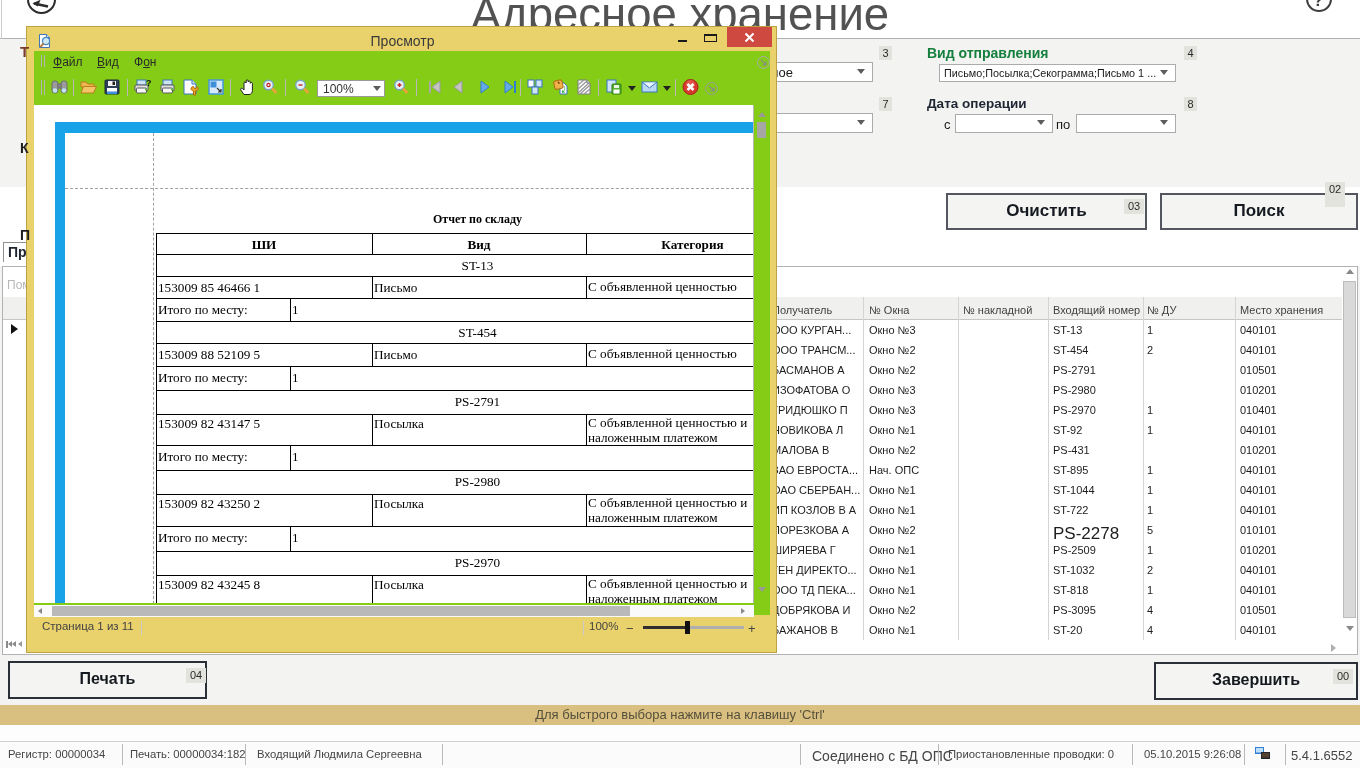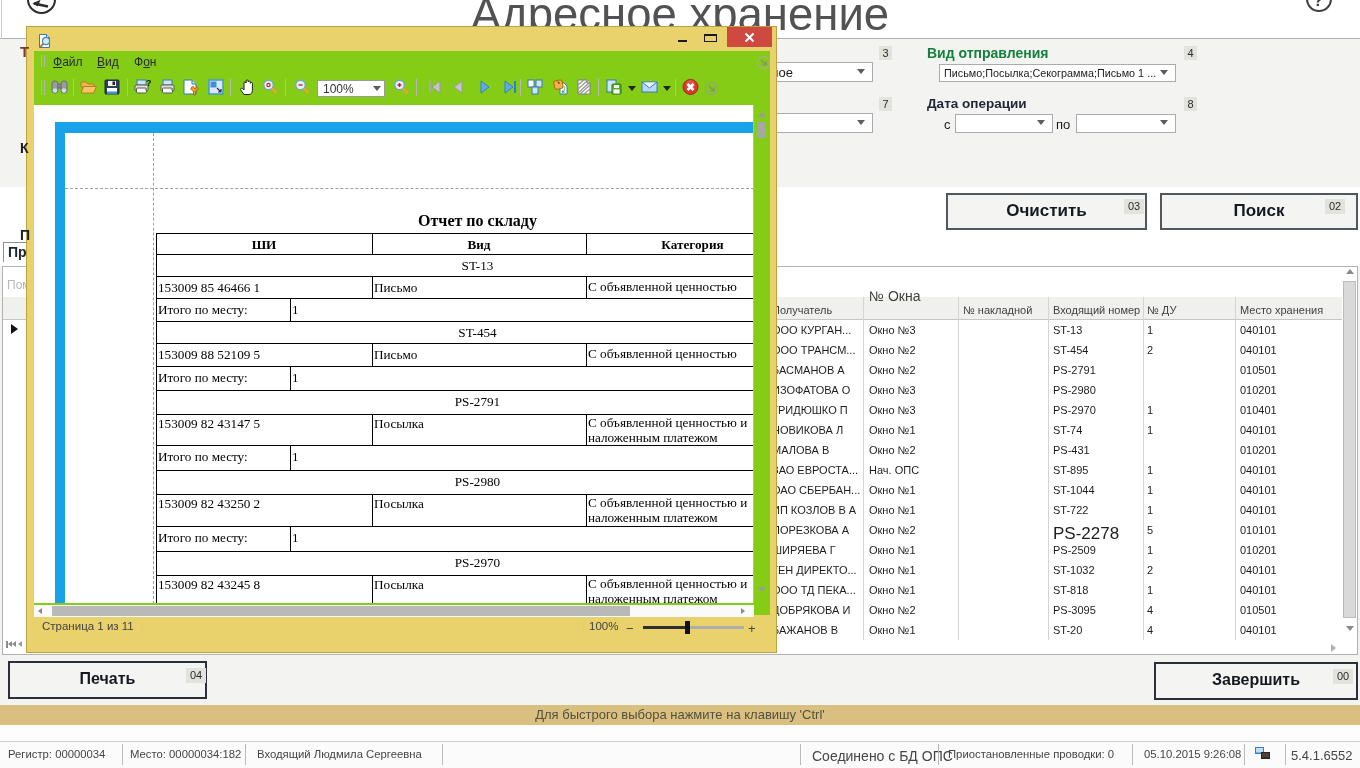--- a/index.html
+++ b/index.html
@@ -45,27 +45,27 @@
 <div class="dar" style="left:1037px;top:120px"></div>
 <div class="a" style="left:1056px;top:117px;font-size:13px;color:#1a1a1a">по</div>
 <div class="combo" style="left:1076px;top:114px;width:100px;height:19px"></div>
 <div class="dar" style="left:1160px;top:120px"></div>
 <div class="a" style="left:0;top:187px;width:1360px;height:79px;background:#fff"></div>
 <div class="a" style="left:946px;top:193px;width:201px;height:37px;background:#f4f4f2;border:2px solid #53565e"></div>
 <div class="a b" style="left:946px;top:193px;width:201px;height:37px;text-align:center;line-height:35px;font-size:17px;color:#14181f">Очистить</div>
 <div class="badge" style="left:1124px;top:199px;width:20px;height:15px;line-height:15px">03</div>
 <div class="a" style="left:1160px;top:193px;width:198px;height:37px;background:#f4f4f2;border:2px solid #53565e"></div>
 <div class="a b" style="left:1160px;top:193px;width:198px;height:37px;text-align:center;line-height:35px;font-size:17px;color:#14181f">Поиск</div>
-<div class="badge" style="left:1325px;top:199px;width:20px;height:15px;line-height:15px">02</div>
+<div class="badge" style="left:1325px;top:182px;width:20px;height:25px;line-height:15px">02</div>
 <div class="a b" style="left:3px;top:242px;width:28px;height:20px;background:#fff;border:1px solid #8f8f8f;border-bottom:none;font-size:14px;color:#1d2430;padding-left:4px;padding-top:1px">Про</div>
 <div class="a" style="left:2px;top:266px;width:1356px;height:389px;background:#fff;border:1px solid #b2b2b2"></div>
 <div class="a" style="left:7px;top:278px;font-size:12px;color:#b8b8b8">Пом</div>
 <div class="a" style="left:3px;top:297px;width:1339px;height:23px;background:#f0f0ee;border-bottom:1px solid #c6c6c6"></div>
 <div class="a" style="left:772px;top:304px;font-size:11px;color:#3f3f3f">Получатель</div>
-<div class="a" style="left:869px;top:288px;font-size:14px;color:#3f3f3f">№ Окна</div>
+<div class="a" style="left:869px;top:304px;font-size:11px;color:#3f3f3f">№ Окна</div>
 <div class="a" style="left:963px;top:304px;font-size:11px;color:#3f3f3f">№ накладной</div>
 <div class="a" style="left:1053px;top:304px;font-size:11px;color:#3f3f3f">Входящий номер</div>
 <div class="a" style="left:1147px;top:304px;font-size:11px;color:#3f3f3f">№ ДУ</div>
 <div class="a" style="left:1240px;top:304px;font-size:11px;color:#3f3f3f">Место хранения</div>
 <div class="a" style="left:863px;top:297px;width:1px;height:343px;background:#d4d4d4"></div>
 <div class="a" style="left:958px;top:297px;width:1px;height:343px;background:#d4d4d4"></div>
 <div class="a" style="left:1048px;top:297px;width:1px;height:343px;background:#d4d4d4"></div>
 <div class="a" style="left:1143px;top:297px;width:1px;height:343px;background:#d4d4d4"></div>
 <div class="a" style="left:1235px;top:297px;width:1px;height:343px;background:#d4d4d4"></div>
 <div class="a" style="left:772px;top:324px;font-size:11px;color:#1d1d1d">ООО КУРГАН...</div>
@@ -86,21 +86,21 @@
 <div class="a" style="left:869px;top:384px;font-size:11px;color:#1d1d1d">Окно №3</div>
 <div class="a" style="left:1053px;top:384px;font-size:11px;color:#1d1d1d">PS-2980</div>
 <div class="a" style="left:1240px;top:384px;font-size:11px;color:#1d1d1d">010201</div>
 <div class="a" style="left:772px;top:404px;font-size:11px;color:#1d1d1d">ГРИДЮШКО П</div>
 <div class="a" style="left:869px;top:404px;font-size:11px;color:#1d1d1d">Окно №3</div>
 <div class="a" style="left:1053px;top:404px;font-size:11px;color:#1d1d1d">PS-2970</div>
 <div class="a" style="left:1147px;top:404px;font-size:11px;color:#1d1d1d">1</div>
 <div class="a" style="left:1240px;top:404px;font-size:11px;color:#1d1d1d">010401</div>
 <div class="a" style="left:772px;top:424px;font-size:11px;color:#1d1d1d">НОВИКОВА Л</div>
 <div class="a" style="left:869px;top:424px;font-size:11px;color:#1d1d1d">Окно №1</div>
-<div class="a" style="left:1053px;top:424px;font-size:11px;color:#1d1d1d">ST-74</div>
+<div class="a" style="left:1053px;top:424px;font-size:11px;color:#1d1d1d">ST-92</div>
 <div class="a" style="left:1147px;top:424px;font-size:11px;color:#1d1d1d">1</div>
 <div class="a" style="left:1240px;top:424px;font-size:11px;color:#1d1d1d">040101</div>
 <div class="a" style="left:772px;top:444px;font-size:11px;color:#1d1d1d">МАЛОВА В</div>
 <div class="a" style="left:869px;top:444px;font-size:11px;color:#1d1d1d">Окно №2</div>
 <div class="a" style="left:1053px;top:444px;font-size:11px;color:#1d1d1d">PS-431</div>
 <div class="a" style="left:1240px;top:444px;font-size:11px;color:#1d1d1d">010201</div>
 <div class="a" style="left:772px;top:464px;font-size:11px;color:#1d1d1d">ЗАО ЕВРОСТА...</div>
 <div class="a" style="left:869px;top:464px;font-size:11px;color:#1d1d1d">Нач. ОПС</div>
 <div class="a" style="left:1053px;top:464px;font-size:11px;color:#1d1d1d">ST-895</div>
 <div class="a" style="left:1147px;top:464px;font-size:11px;color:#1d1d1d">1</div>
@@ -157,21 +157,21 @@
 <div class="a" style="left:8px;top:661px;width:199px;height:38px;background:#f4f4f2;border:2px solid #2b3038"></div>
 <div class="a b" style="left:8px;top:661px;width:199px;height:38px;text-align:center;line-height:36px;font-size:16px;color:#14181f">Печать</div>
 <div class="badge" style="left:186px;top:668px;width:20px;height:15px;line-height:15px">04</div>
 <div class="a" style="left:1154px;top:662px;width:204px;height:38px;background:#f4f4f2;border:2px solid #2b3038"></div>
 <div class="a b" style="left:1154px;top:662px;width:204px;height:38px;text-align:center;line-height:36px;font-size:16px;color:#14181f">Завершить</div>
 <div class="badge" style="left:1333px;top:669px;width:20px;height:15px;line-height:15px">00</div>
 <div class="a" style="left:0;top:705px;width:1360px;height:20px;background:#d9bf80;color:#55503c;text-align:center;font-size:13px;line-height:20px">Для быстрого выбора нажмите на клавишу 'Ctrl'</div>
 <div class="a" style="left:0;top:725px;width:1360px;height:16px;background:#fdfdfd"></div>
 <div class="a" style="left:0;top:741px;width:1360px;height:27px;background:#fbfbfb;border-top:1px solid #cfcfcf"></div>
 <div class="a" style="left:8px;top:748px;font-size:11.3px;color:#454545">Регистр: 00000034</div>
-<div class="a" style="left:130px;top:748px;font-size:11.3px;color:#454545">Место: 00000034:182</div>
+<div class="a" style="left:130px;top:748px;font-size:11.3px;color:#454545">Печать: 00000034:182</div>
 <div class="a" style="left:257px;top:748px;font-size:11.3px;color:#454545">Входящий Людмила Сергеевна</div>
 <div class="a" style="left:812px;top:748px;font-size:14px;color:#454545">Соединено с БД ОПС</div>
 <div class="a" style="left:948px;top:748px;font-size:11.3px;color:#454545">Приостановленные проводки: 0</div>
 <div class="a" style="left:1144px;top:748px;font-size:11.3px;color:#454545">05.10.2015 9:26:08</div>
 <div class="a" style="left:1291px;top:748px;font-size:13px;color:#454545">5.4.1.6552</div>
 <div class="tsep" style="left:122px;top:744px;height:21px"></div>
 <div class="tsep" style="left:245px;top:744px;height:21px"></div>
 <div class="tsep" style="left:442px;top:744px;height:21px"></div>
 <div class="tsep" style="left:800px;top:744px;height:21px"></div>
 <div class="tsep" style="left:938px;top:744px;height:21px"></div>
@@ -184,20 +184,21 @@
     <rect x="6" y="5" width="9" height="7" fill="#23262b"></rect>
     <rect x="7" y="6" width="7" height="4.5" fill="#55412f"></rect>
   </svg>
 <div class="a" style="left:26px;top:26px;width:751px;height:627px;background:#e9d16c;border:1px solid #bda244">
 <svg class="a" style="left:11px;top:7px" width="15" height="15" viewBox="0 0 15 15">
       <path d="M1.5,0.5 h7 l3,3 v10 h-10 z" fill="#fff" stroke="#3f74b8"></path>
       <path d="M8.5,0.5 v3 h3" fill="#dce9f5" stroke="#3f74b8"></path>
       <circle cx="8" cy="7" r="3.6" fill="#cfe8f4" stroke="#4a88c0" stroke-width="1.2"></circle>
       <path d="M5.5,9.5 l-3.2,3.6" stroke="#b07c3f" stroke-width="2"></path>
     </svg>
+<div class="a" style="left:0;top:6px;width:751px;text-align:center;font-size:14px;color:#3a3a3a">Просмотр</div>
 <div class="a" style="left:651px;top:12.5px;width:9px;height:2.5px;background:#1a1a1a"></div>
 <div class="a" style="left:677px;top:7px;width:13px;height:8px;border:1.5px solid #1a1a1a;border-top:2.5px solid #1a1a1a"></div>
 <div class="a" style="left:700px;top:0;width:45px;height:20px;background:#ce4a41"></div>
 <svg class="a" style="left:717px;top:5px" width="11" height="11" viewBox="0 0 11 11">
       <path d="M1.5,1.5 L9.5,9.5 M9.5,1.5 L1.5,9.5" stroke="#fff" stroke-width="2"></path>
     </svg>
 <div class="a" style="left:7px;top:24px;width:736px;height:564px;background:#84cc16">
 <div class="a" style="left:7px;top:4px;width:1px;height:12px;background:#b5b5b5"></div>
 <div class="a" style="left:10px;top:4px;width:1px;height:12px;background:#b5b5b5"></div>
 <div class="a" style="left:19px;top:4px;font-size:12px;color:#2b2b2b"><u>Ф</u>айл</div>
@@ -329,21 +330,21 @@
       </svg>
 <div class="a" style="left:671px;top:31px;width:13px;height:13px;border:1px solid #9a9a9a;border-radius:50%"></div>
 <svg class="a" style="left:674px;top:34px" width="8" height="8" viewBox="0 0 8 8">
         <path d="M1,1 L6,6 M6,2 v4 h-4" stroke="#8a8a8a" stroke-width="1.2" fill="none"></path>
       </svg>
 <div class="a" style="left:0;top:54px;width:720px;height:498px;background:#fff;border-right:1px solid #b5b5b5;overflow:hidden">
 <div class="a" style="left:21px;top:17px;width:699px;height:11px;background:#18a2e8"></div>
 <div class="a" style="left:21px;top:28px;width:10px;height:471px;background:#18a2e8"></div>
 <div class="a" style="left:119px;top:28px;width:1px;height:471px;border-left:1px dashed #a0a0a0"></div>
 <div class="a" style="left:31px;top:83px;width:689px;height:1px;border-top:1px dashed #a0a0a0"></div>
-<div class="a b" style="left:122px;top:107px;width:643px;text-align:center;font-family:'Liberation Serif',serif;font-size:16px;color:#000">Отчет по складу</div>
+<div class="a b" style="left:122px;top:107px;width:643px;text-align:center;font-family:'Liberation Serif',serif;font-size:12px;color:#000">Отчет по складу</div>
 <div class="a" style="left:122px;top:128px;width:643px;height:1px;background:#000"></div>
 <div class="a" style="left:122px;top:128px;width:1px;height:21px;background:#000"></div>
 <div class="a" style="left:122px;top:149px;width:643px;height:1px;background:#000"></div>
 <div class="a b" style="left:122px;top:132px;width:216px;text-align:center;font-family:'Liberation Serif',serif;font-size:13.2px;color:#000">ШИ</div>
 <div class="a b" style="left:338px;top:132px;width:214px;text-align:center;font-family:'Liberation Serif',serif;font-size:13.2px;color:#000">Вид</div>
 <div class="a b" style="left:552px;top:132px;width:213px;text-align:center;font-family:'Liberation Serif',serif;font-size:13.2px;color:#000">Категория</div>
 <div class="a" style="left:338px;top:128px;width:1px;height:21px;background:#000"></div>
 <div class="a" style="left:552px;top:128px;width:1px;height:21px;background:#000"></div>
 <div class="a" style="left:122px;top:149px;width:1px;height:22px;background:#000"></div>
 <div class="a" style="left:122px;top:171px;width:643px;height:1px;background:#000"></div>

